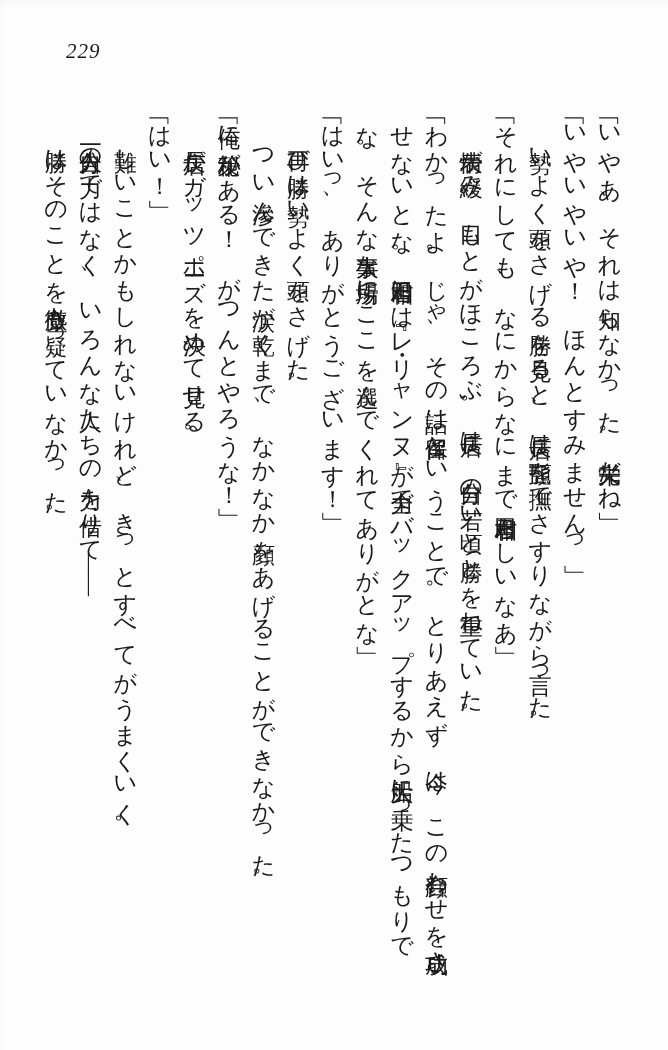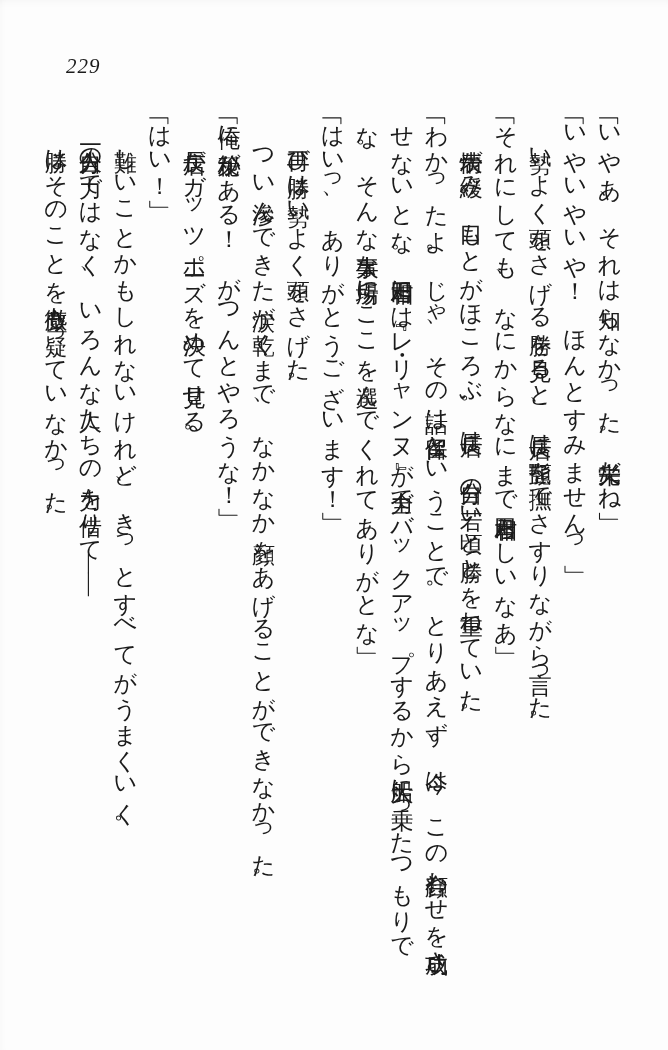--- a/index.html
+++ b/index.html
@@ -17,21 +17,21 @@
   .book-page {
     position: absolute;
     inset: 0;
     background: #fdfdfd;
     box-shadow: inset 0 8px 10px -8px rgba(0,0,0,0.05),
                 inset 8px 0 10px -8px rgba(0,0,0,0.03);
   }
   .page-number {
     position: absolute;
     left: 66px;
-    top: 54px;
+    top: 39px;
     font-size: 21px;
     font-style: italic;
     letter-spacing: 1px;
     color: #1b1b1b;
   }
   .page-text {
     position: absolute;
     top: 110px;
     right: 42px;
     height: 874px; 

